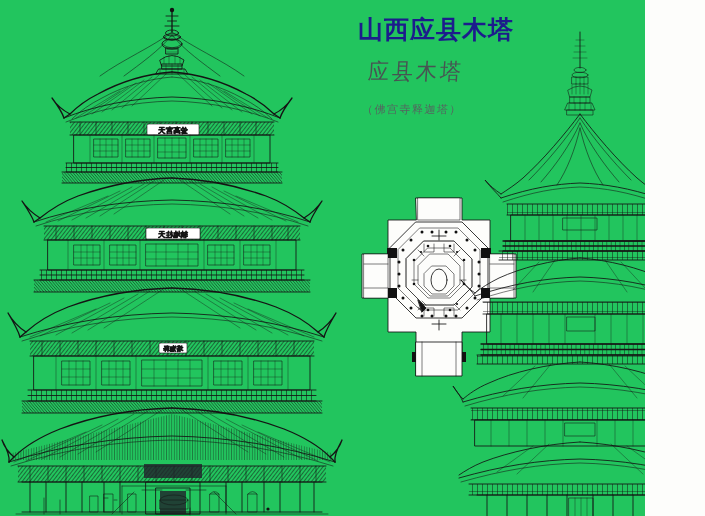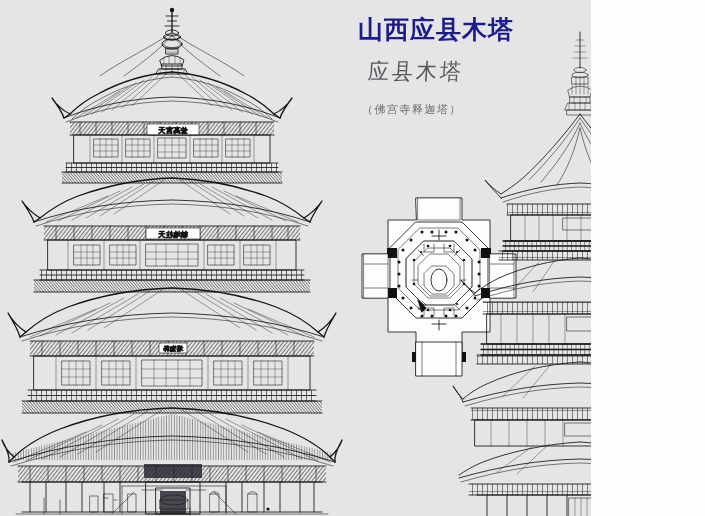--- a/index.html
+++ b/index.html
@@ -6,22 +6,22 @@
   html,body{margin:0;padding:0;}
   body{
     width:705px;height:516px;
     background:#fdfdfb;
     font-family:"DejaVu Sans","Liberation Sans",sans-serif;
     overflow:hidden;
     position:relative;
   }
   #slide{
     position:absolute;inset:0;
-    width:591px;height:516px;
-    background:#e5e5e5;
+    width:645px;height:516px;
+    background:#22c55e;
     overflow:hidden;
   }
   
   #title{
     position:absolute;left:358px;top:17px;
     font-size:25px;font-weight:bold;
     letter-spacing:1px;
     color:#1c1c8c;
     font-family:"DejaVu Sans","Liberation Sans",sans-serif;
     white-space:nowrap;

